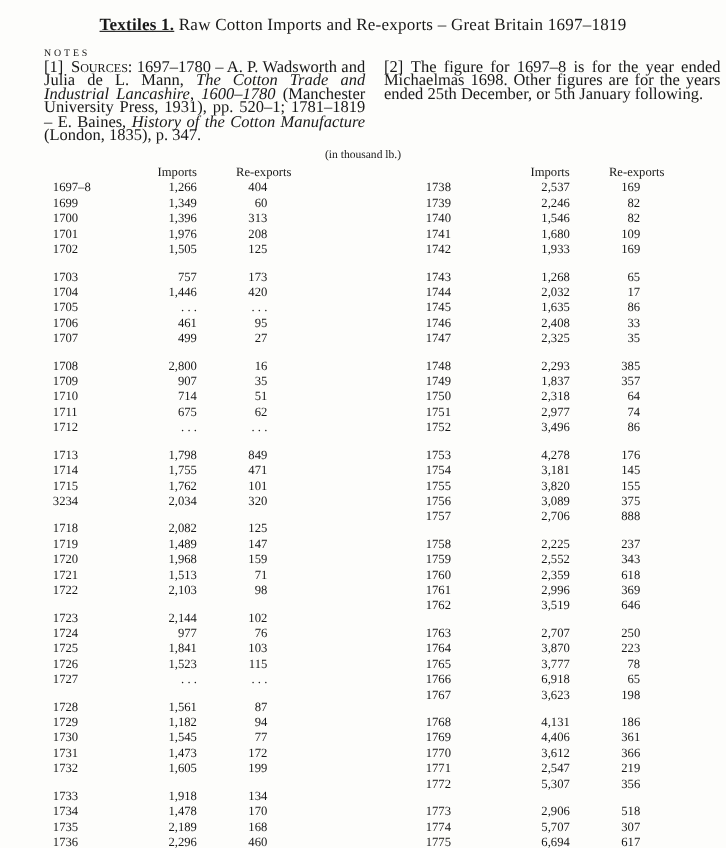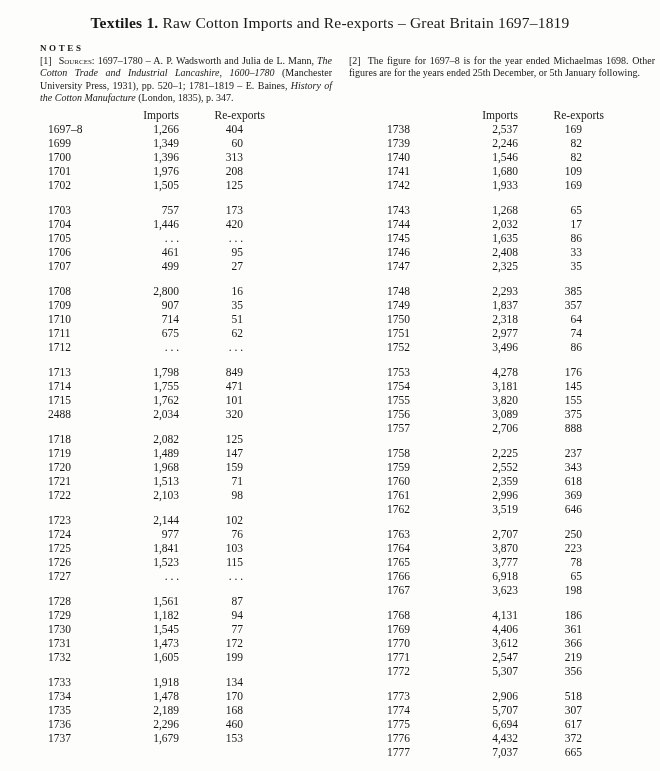--- a/index.html
+++ b/index.html
@@ -10,33 +10,33 @@
     font-family: "Liberation Serif", serif;
     overflow: hidden;
   }
   .title {
     text-align: center;
     font-size: 15.5px;
     font-weight: normal;
     margin: 14px 6px 0;
     letter-spacing: 0.2px;
   }
-  .title .tb { font-weight: bold; }
+  .title .tb { font-weight: bold; text-decoration: underline; }
   .notes-heading {
     margin: 11px 12px 2px 40px;
     font-size: 9px;
     letter-spacing: 2.6px;
-    font-weight: bold;
+    font-weight: normal;
   }
   .notes-cols {
     display: flex;
     margin-left: 40px;
   }
   .note {
-    font-size: 10px;
+    font-size: 15px;
     line-height: 12.4px;
     text-align: justify;
   }
   .note-1 { width: 292px; }
   .note-2 { width: 306px; margin-left: 17px; }
   .note-label { margin-right: 7px; }
   .it { font-style: italic; }
   .sc { font-variant: small-caps; }
   .unit {
     text-align: center;
@@ -74,20 +74,21 @@
 
   <div class="notes-cols">
     <div class="note note-1">
       <span class="note-label">[1]</span><span class="note-body"><span class="sc">Sources: </span><span>1697–1780 – A. P. Wadsworth and Julia de L. Mann, </span><span class="it">The Cotton Trade and Industrial Lancashire, 1600–1780</span><span> (Manchester University Press, 1931), pp. 520–1; 1781–1819 – E. Baines, </span><span class="it">History of the Cotton Manufacture</span><span> (London, 1835), p. 347.</span></span>
     </div>
     <div class="note note-2">
       <span class="note-label">[2]</span><span class="note-body"><span>The figure for 1697–8 is for the year ended Michaelmas 1698. Other figures are for the years ended 25th December, or 5th January following.</span></span>
     </div>
   </div>
 
+  <div class="unit">(in thousand lb.)</div>
 
   <div class="tables">
 
     <div class="half half-left">
       <div class="thead">
         <span class="c-year"></span>
         <span class="c-imports">Imports</span>
         <span class="c-reexports">Re-exports</span>
       </div>
       <div class="tbody">
@@ -182,21 +183,21 @@
               <span class="c-year">1714</span>
               <span class="c-imports">1,755</span>
               <span class="c-reexports">471</span>
             </div>
             <div class="trow">
               <span class="c-year">1715</span>
               <span class="c-imports">1,762</span>
               <span class="c-reexports">101</span>
             </div>
             <div class="trow">
-              <span class="c-year">2488</span>
+              <span class="c-year">3234</span>
               <span class="c-imports">2,034</span>
               <span class="c-reexports">320</span>
             </div>
           </div>
           <div class="group">
             <div class="trow">
               <span class="c-year">1718</span>
               <span class="c-imports">2,082</span>
               <span class="c-reexports">125</span>
             </div>

